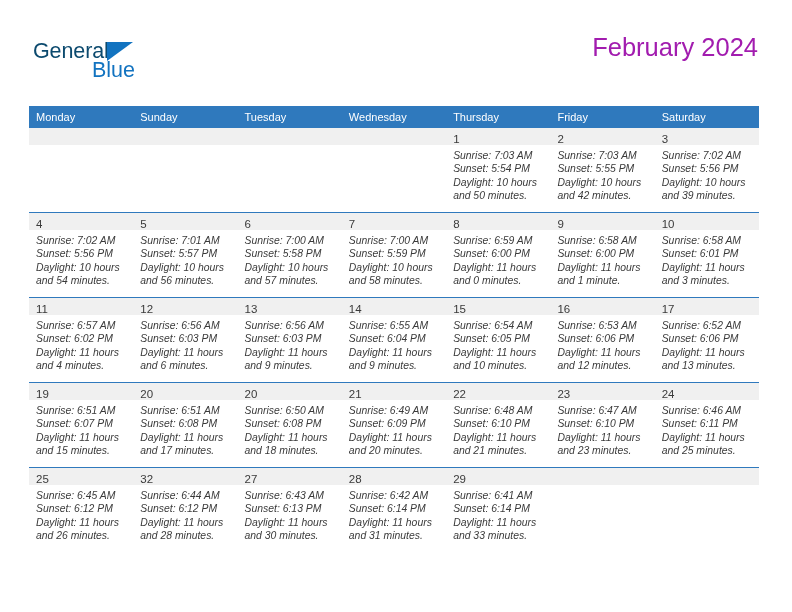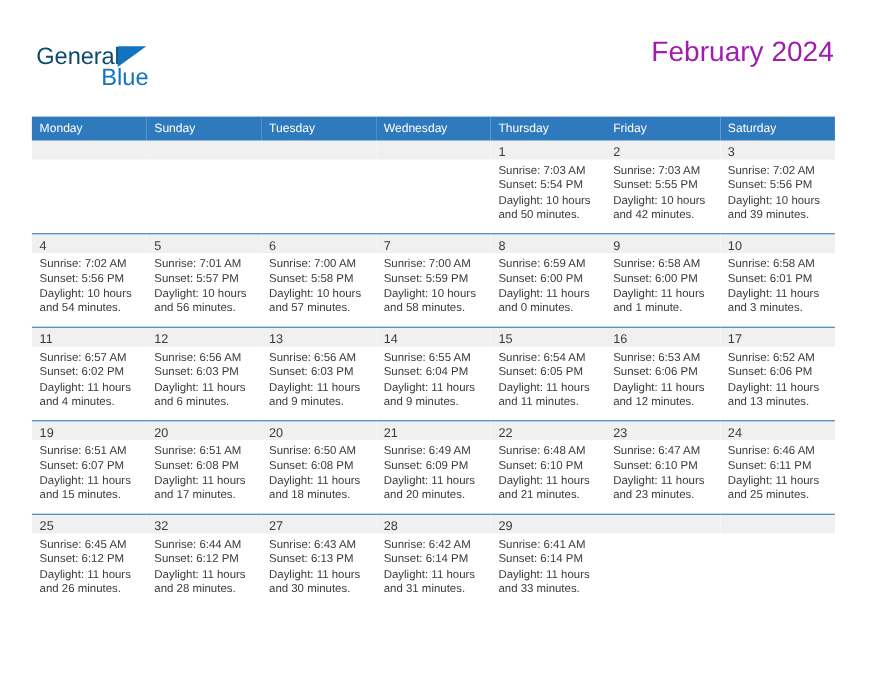--- a/index.html
+++ b/index.html
@@ -114,20 +114,21 @@
     padding: 1px 0 0 7px;
     box-sizing: border-box;
   }
   .daynum {
     font-size: 11.5px;
     color: #3a3a3a;
     line-height: 15px;
   }
   .cell-body {
     padding: 4px 4px 0 7px;
+    font-style: italic;
   }
   .info-line {
     font-size: 10.4px;
     color: #3a3a3a;
     line-height: 13.3px;
     white-space: nowrap;
   }
   td.empty .daynum-strip {
     background: #f0f0f0;
   }
@@ -301,21 +302,21 @@
             <div class="info-line">Daylight: 11 hours</div>
             <div class="info-line">and 9 minutes.</div>
           </div>
         </td>
         <td>
           <div class="daynum-strip"><span class="daynum">15</span></div>
           <div class="cell-body">
             <div class="info-line">Sunrise: 6:54 AM</div>
             <div class="info-line">Sunset: 6:05 PM</div>
             <div class="info-line">Daylight: 11 hours</div>
-            <div class="info-line">and 11 minutes.</div>
+            <div class="info-line">and 10 minutes.</div>
           </div>
         </td>
         <td>
           <div class="daynum-strip"><span class="daynum">16</span></div>
           <div class="cell-body">
             <div class="info-line">Sunrise: 6:53 AM</div>
             <div class="info-line">Sunset: 6:06 PM</div>
             <div class="info-line">Daylight: 11 hours</div>
             <div class="info-line">and 12 minutes.</div>
           </div>

